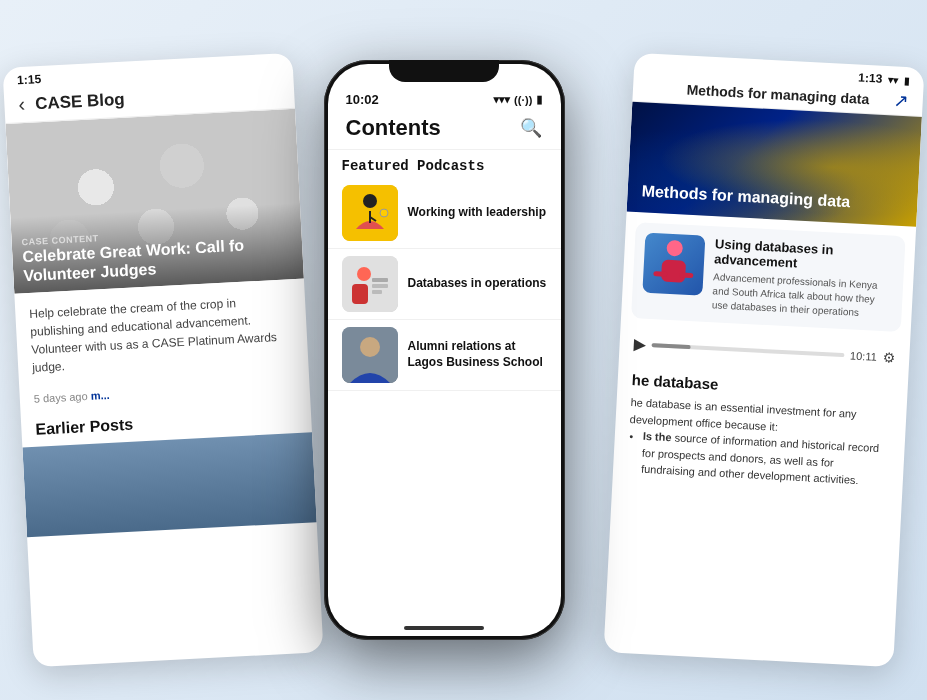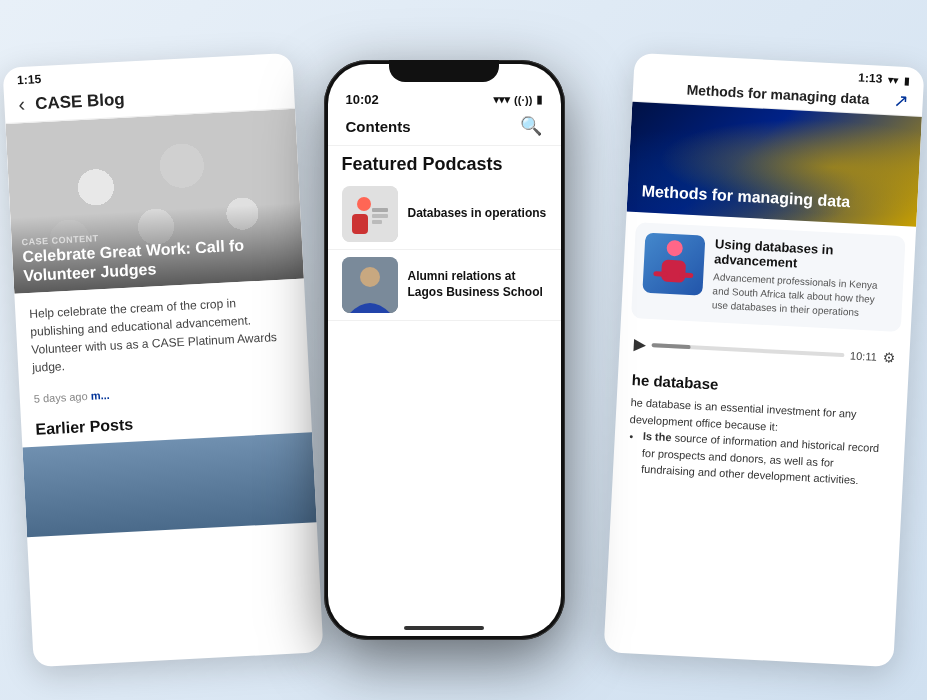--- a/index.html
+++ b/index.html
@@ -333,21 +333,21 @@
     }
     
     .phone-shell .screen .app-nav {
       display: flex;
       justify-content: space-between;
       align-items: center;
       padding: 4px 18px 8px;
       border-bottom: 1px solid #f0f0f0;
     }
     .phone-shell .screen .app-nav .app-title {
-      font-size: 15px;
+      font-size: 22px;
       font-weight: 700;
       color: #111;
     }
     .phone-shell .screen .app-nav .search-icon {
       font-size: 18px;
       color: #333;
     }
     
     .phone-shell .screen .carousel {
       padding: 10px 14px 6px;
@@ -397,23 +397,24 @@
       height: 6px;
       border-radius: 50%;
       background: #ccc;
     }
     .phone-shell .screen .carousel .dots .dot.active {
       background: #555;
     }
     
     .phone-shell .screen .section-header {
       padding: 8px 14px 4px;
-      font-size: 18px;
-      font-weight: 700;
-      color: #111;
+      font-size: 14px;
+      font-weight: 700;
+      color: #111;
+      font-family: Liberation Mono, monospace;
     }
     .phone-shell .screen .podcast-item {
       display: flex;
       align-items: center;
       gap: 10px;
       padding: 7px 14px;
       border-bottom: 1px solid #f0f0f0;
     }
     .phone-shell .screen .podcast-item .pod-thumb {
       width: 56px;
@@ -546,20 +547,33 @@
       </div>
 
       <div class="app-nav">
         <span class="app-title">Contents</span>
         <span class="search-icon">🔍</span>
       </div>
 
 
       <div class="section-header">Featured Podcasts</div>
 
+      <div class="podcast-item">
+        <div class="pod-thumb yellow-bg">
+          <svg width="56" height="56" viewBox="0 0 56 56">
+            <rect width="56" height="56" fill="#f5c000" rx="8"></rect>
+            <ellipse cx="28" cy="16" rx="7" ry="7" fill="#222"></ellipse>
+            <path d="M14 44 Q28 28 42 44" fill="#e05050"></path>
+            <line x1="28" y1="26" x2="28" y2="38" stroke="#222" stroke-width="2"></line>
+            <line x1="28" y1="32" x2="34" y2="36" stroke="#222" stroke-width="2"></line>
+            <circle cx="42" cy="28" r="4" fill="#ffcc00" stroke="#999" stroke-width="1"></circle>
+          </svg>
+        </div>
+        <div class="pod-label">Working with leadership</div>
+      </div>
 
       <div class="podcast-item">
         <div class="pod-thumb grey-bg">
           <svg width="56" height="56" viewBox="0 0 56 56">
             <rect width="56" height="56" fill="#e0e0e0" rx="8"></rect>
             <circle cx="22" cy="18" r="7" fill="#ff6655"></circle>
             <rect x="10" y="28" width="16" height="20" rx="4" fill="#cc3333"></rect>
             <rect x="30" y="22" width="16" height="4" rx="1" fill="#aaa"></rect>
             <rect x="30" y="28" width="16" height="4" rx="1" fill="#bbb"></rect>
             <rect x="30" y="34" width="10" height="4" rx="1" fill="#bbb"></rect>

